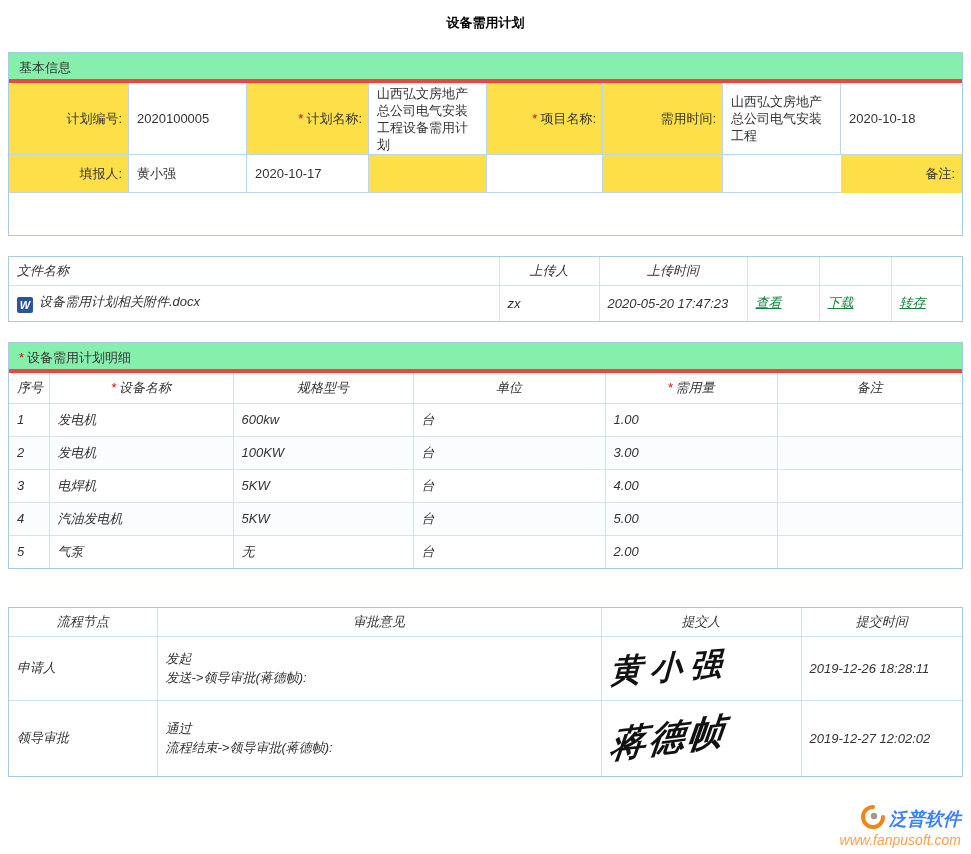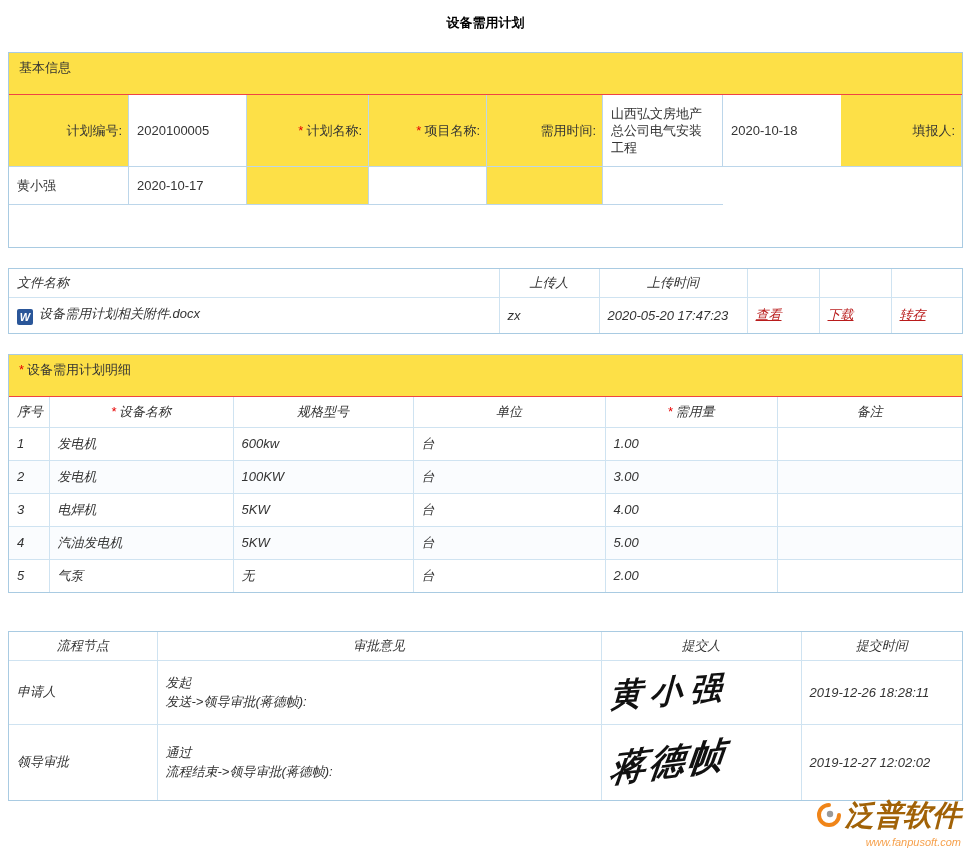--- a/index.html
+++ b/index.html
@@ -11,22 +11,22 @@
     font-size: 13px; color: #333;
     position: relative; overflow: hidden;
   }
   .page-title {
     text-align: center; font-size: 13px; font-weight: bold; color: #000;
     margin: 14px 0 20px;
   }
   .panel { margin: 0 8px 20px; border: 1px solid #a9cbe2; background:#fff; }
   .panel-gap-lg { margin-bottom: 38px; }
   .panel-header {
-    height: 42px; line-height: 29px; padding: 0 10px;
-    background: #fde047; border-bottom: 1px solid #ef4444; color: #333;
+    height: 30px; line-height: 29px; padding: 0 10px;
+    background: #86efac; border-bottom: 4px solid #ef4444; color: #333;
   }
   .req { color: #e60000; margin-right: 3px; }
 
   
   .info-grid {
     display: grid;
     grid-template-columns: 120px 118px 122px 118px 116px 120px 118px 1fr;
     grid-template-rows: 72px 38px 42px;
   }
   .cell {
@@ -63,33 +63,33 @@
   .opinion-cell { text-align: left; line-height: 19px; white-space: normal; }
 
   .word-icon {
     display: inline-block; width: 16px; height: 16px;
     background: #2a5699; color: #fff; font-size: 11px; font-weight: bold;
     text-align: center; line-height: 16px; border-radius: 2px;
     margin-right: 6px; vertical-align: -3px;
   }
   .word-icon::before { content: "W"; }
 
-  .link { color: #b91c1c; text-decoration: underline; cursor: pointer; margin-top: 44px; }
+  .link { color: #15803d; text-decoration: underline; cursor: pointer; margin-top: 44px; }
 
   .signature {
     display: inline-block; color: #111; font-weight: bold;
     font-family: "DejaVu Serif", "Liberation Serif", serif;
   }
   .sig-1 { font-size: 32px; letter-spacing: 8px; transform: rotate(-4deg) skewX(-6deg); }
   .sig-2 { font-size: 36px; letter-spacing: 3px; transform: rotate(-7deg) skewX(-14deg); }
 
   .watermark { position: absolute; right: 10px; bottom: 6px; text-align: right; font-style: italic; }
   .brand-line { display: flex; align-items: center; justify-content: flex-end; gap: 4px; }
-  .brand-name { font-size: 29px; font-weight: bold; color: #a16207; font-family: "DejaVu Serif", serif; }
-  .brand-url { font-size: 11px; color: #f6a14d; }
+  .brand-name { font-size: 18px; font-weight: bold; color: #3b82f6; font-family: "DejaVu Serif", serif; }
+  .brand-url { font-size: 14px; color: #f6a14d; }
 </style>
 </head>
 <body>
 
 <div class="page">
 
   <h1 class="page-title">设备需用计划</h1>
 
   <section class="panel">
     <div class="panel-header">基本信息</div>
@@ -97,20 +97,23 @@
 
       <div class="cell lbl">
           <span>计划编号:</span>
         </div>
       <div class="cell val">
           <span>2020100005</span>
         </div>
       <div class="cell lbl">
           <span class="req">*</span>
           <span>计划名称:</span>
+        </div>
+      <div class="cell val">
+          <span>山西弘文房地产总公司电气安装工程设备需用计划</span>
         </div>
       <div class="cell lbl">
           <span class="req">*</span>
           <span>项目名称:</span>
         </div>
       <div class="cell lbl">
           <span>需用时间:</span>
         </div>
       <div class="cell val">
           <span>山西弘文房地产总公司电气安装工程</span>
@@ -126,20 +129,23 @@
           <span>黄小强</span>
         </div>
       <div class="cell val">
           <span>2020-10-17</span>
         </div>
       <div class="cell lbl"></div>
       <div class="cell val"></div>
       <div class="cell lbl"></div>
       <div class="cell val last-col"></div>
 
+      <div class="cell lbl last-row">
+          <span>备注:</span>
+        </div>
       <div class="cell val last-col last-row remark-val">
           <span></span>
         </div>
     </div>
   </section>
 
   <section class="panel">
     <table class="att-table">
       <colgroup>
           <col style="width:490px">

